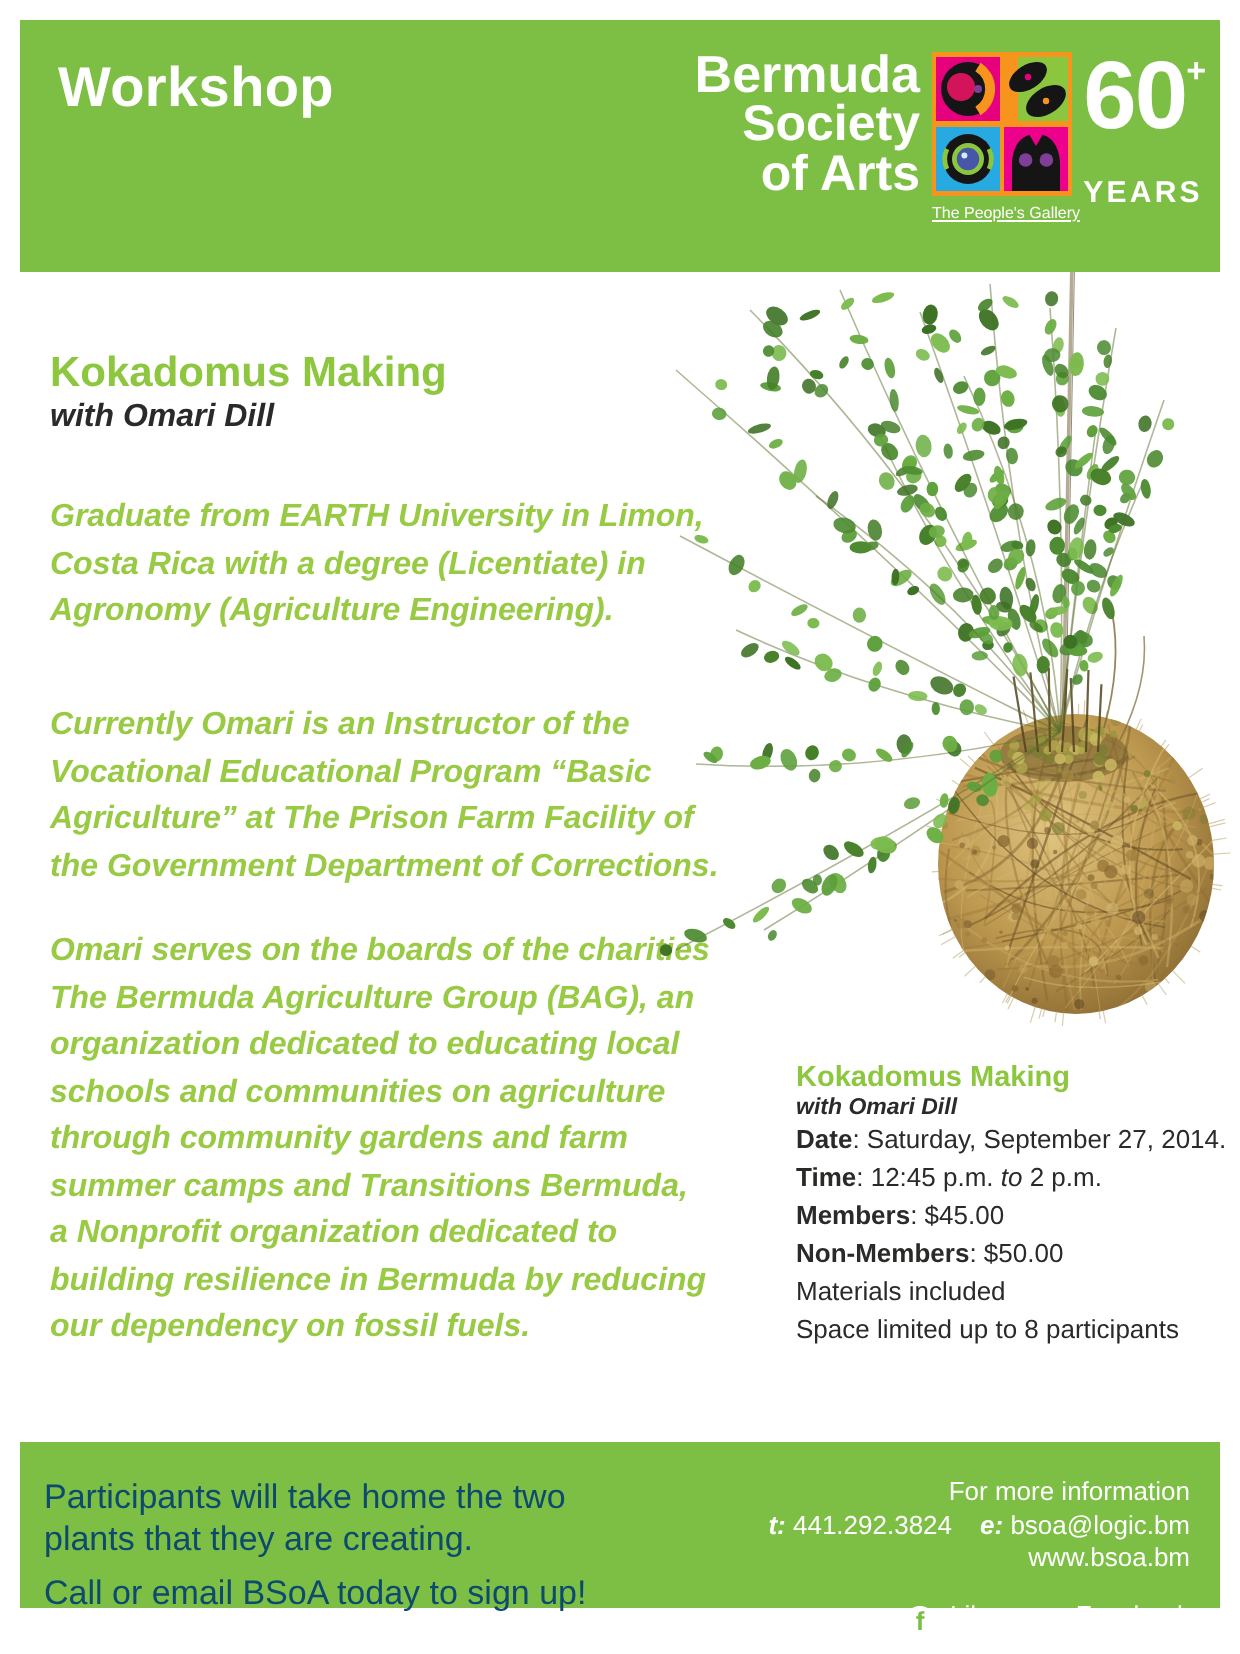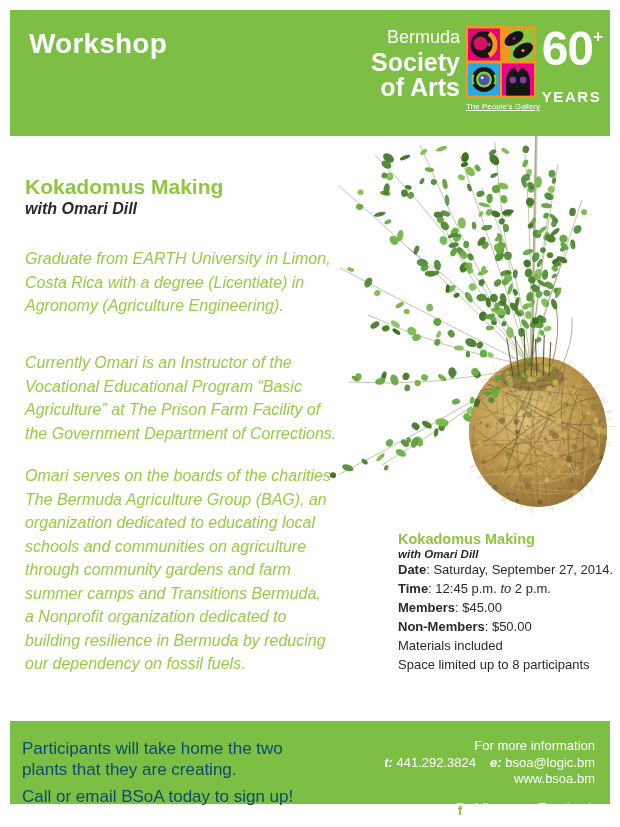--- a/index.html
+++ b/index.html
@@ -5,36 +5,36 @@
   html,body{margin:0;padding:0;background:#ffffff;}
   .page{position:relative;width:620px;height:827px;background:#fff;overflow:hidden;
         font-family:"Liberation Sans",sans-serif;color:#2b2a29;}
   .band{position:absolute;left:10px;width:600px;background:#7dbf44;z-index:2;}
   .band.header{top:10px;height:126px;}
   .band.footer{top:721px;height:83px;}
 
   
   .workshop{position:absolute;left:19px;top:18px;color:#fff;font-size:28px;font-weight:bold;letter-spacing:.2px;}
   .brand{position:absolute;right:150px;top:15px;color:#fff;text-align:right;line-height:25px;}
-  .brand .l1{font-size:18px;font-weight:normal;}
+  .brand .l1{font-size:26px;font-weight:bold;}
   .brand .l2,.brand .l3{font-size:25px;font-weight:bold;}
   .logo-grid{position:absolute;left:456px;top:16px;width:70px;height:72px;background:#f7941d;
              display:grid;grid-template-columns:1fr 1fr;grid-template-rows:1fr 1fr;gap:2px;padding:2px;box-sizing:border-box;}
   .logo-grid svg{display:block;width:100%;height:100%;}
   .tagline{position:absolute;left:452px;top:92px;width:78px;color:#fff;font-size:8px;text-align:right;white-space:nowrap;text-decoration:underline;}
   .sixty{position:absolute;right:7px;top:16px;color:#fff;text-align:left;}
   .sixty .num{font-size:48px;font-weight:bold;line-height:46px;letter-spacing:-1px;}
   .sixty .plus{font-size:17px;font-weight:bold;vertical-align:23px;letter-spacing:0;}
   .sixty .years{font-size:15px;font-weight:bold;letter-spacing:1.6px;margin-top:16px;}
 
   
   .title{position:absolute;left:25px;top:175px;font-size:21px;font-weight:bold;color:#8dc63f;}
   .subtitle{position:absolute;left:25px;top:200px;font-size:16px;font-style:italic;font-weight:bold;color:#2b2a29;}
   .para{position:absolute;left:25px;width:340px;font-size:16px;font-style:italic;color:#98ca44;
-        line-height:23.5px;white-space:pre-line;}
+        line-height:23.5px;white-space:pre-line;font-weight:bold;}
   #p1{top:247px;} #p2{top:351px;} #p3{top:464px;}
 
   .plant{position:absolute;left:320px;top:130px;width:300px;height:400px;z-index:1;pointer-events:none;}
 
   
   .infobox{position:absolute;left:398px;top:531px;width:218px;z-index:3;}
   .ib-title{font-size:14.5px;font-weight:bold;color:#8dc63f;}
   .ib-sub{font-size:11.5px;font-style:italic;font-weight:bold;color:#2b2a29;margin-top:1px;}
   .ib-details{font-size:13px;line-height:19px;color:#2b2a29;}
   .ib-line{white-space:nowrap;}

